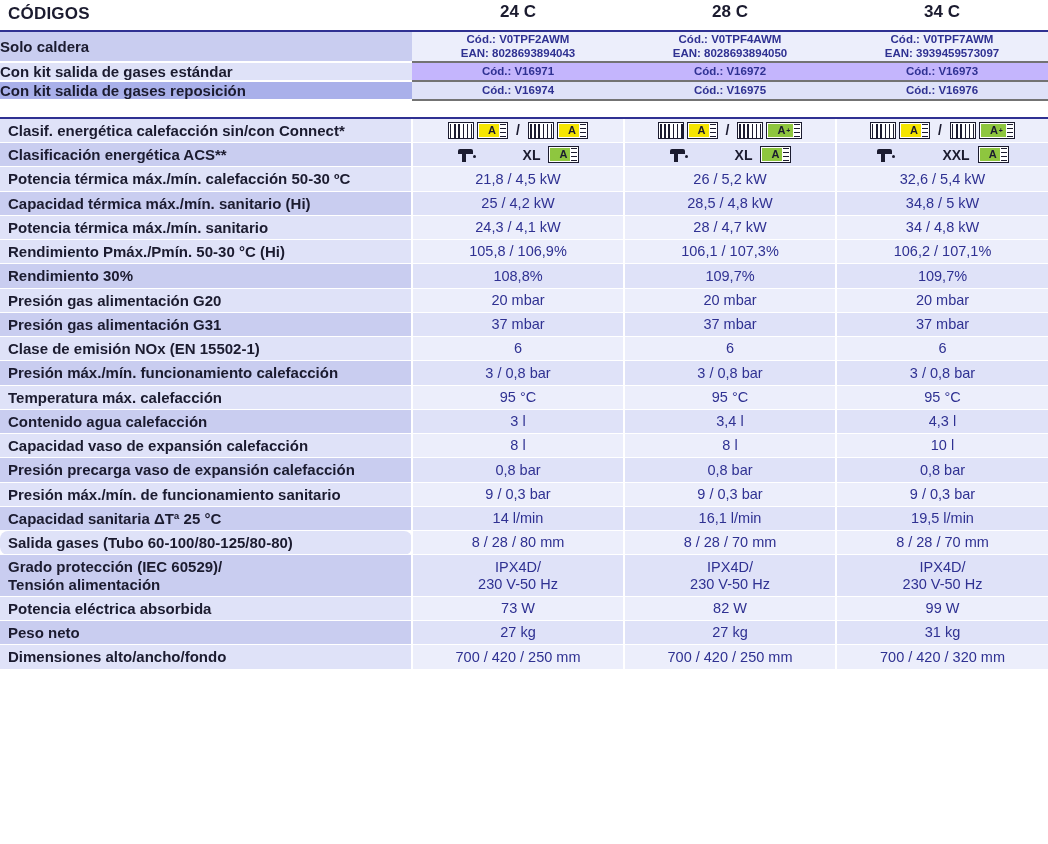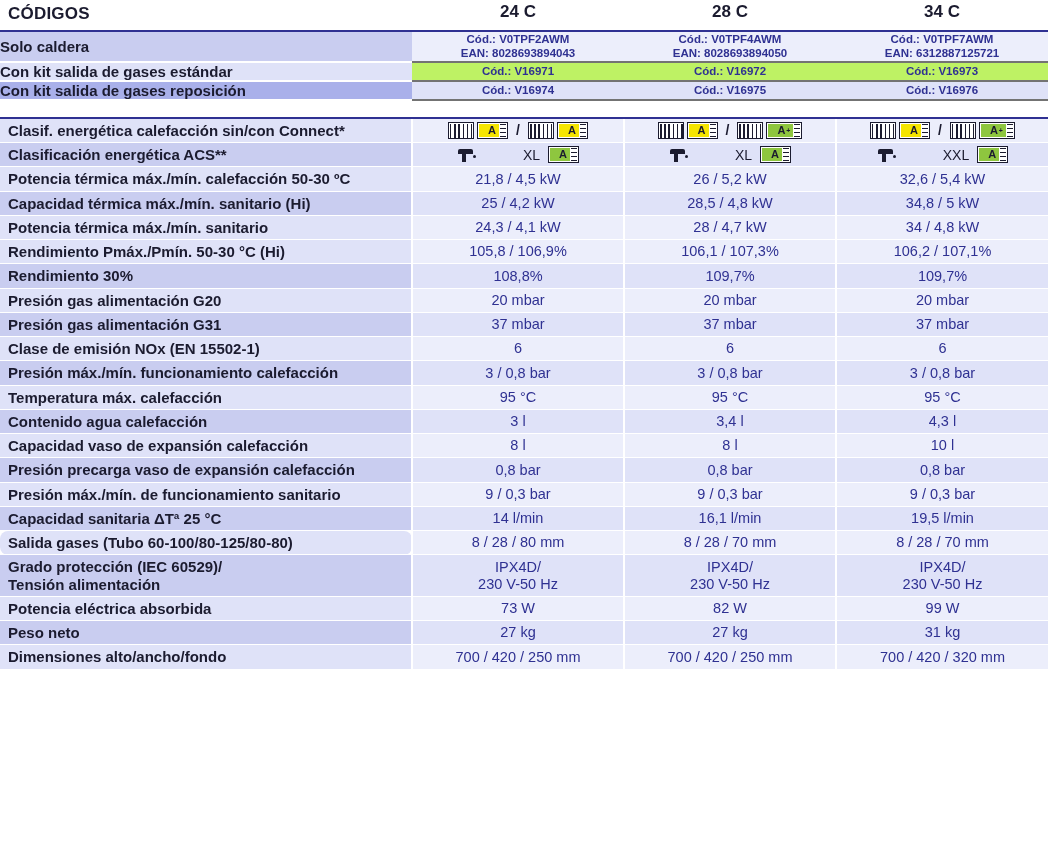--- a/index.html
+++ b/index.html
@@ -39,21 +39,21 @@
   .val{
     font-size:11.5px;font-weight:bold;color:#2f3192;
     text-align:center;vertical-align:middle;line-height:1.25;
     border-top:2px solid #ffffff;border-bottom:2px solid #737373;
     padding:5px 4px;
   }
   .bg-a{background:#c9cdf0;}
   .bg-b{background:#dfe2f8;}
   .bg-c{background:#a9b0ea;}
   .bg-val-a{background:#eceefb;}
-  .bg-val-b{background:#bef264;}
+  .bg-val-b{background:#c4b5fd;}
   .bg-val-c{background:#dfe2f8;}
 
   
   .specs .slbl{
     font-size:15px;font-weight:bold;color:#1b1b2f;
     padding:3px 8px;text-align:left;vertical-align:middle;
     border-bottom:1px solid #ffffff;
     line-height:1.15;
   }
   .specs .sval{
@@ -87,21 +87,21 @@
     width:22px;height:17px;display:inline-block;position:relative;
   }
   .tap:before{
     content:"";position:absolute;left:1px;top:3px;width:15px;height:5px;
     background:#1b1b2f;border-radius:2px 2px 0 0;
   }
   .tap:after{
     content:"";position:absolute;left:5px;top:8px;width:4px;height:8px;background:#1b1b2f;
   }
   .drop{position:absolute;left:16px;top:9px;width:3px;height:3px;border-radius:50%;background:#1b1b2f;}
-  .xl{font-size:14px;font-weight:normal;color:#1b1b2f;padding:0 2px;margin-left:36px;}
+  .xl{font-size:14px;font-weight:bold;color:#1b1b2f;padding:0 2px;margin-left:36px;}
 
   .elab{
     display:inline-flex;align-items:center;height:17px;
     border:1.5px solid #1b1b2f;background:#fff;box-sizing:border-box;
     padding:0 1px;
   }
   .arrow{
     position:relative;height:13px;display:inline-flex;align-items:center;
     padding:0 3px 0 9px;font-size:11px;font-weight:bold;color:#1b1b2f;
   }
@@ -145,21 +145,21 @@
         <td class="hdr-model">28 C</td>
         <td class="hdr-model">34 C</td>
       </tr>
       <tr class="rowline">
         <td class="lbl bg-a">Solo caldera</td>
         <td class="val bg-val-a" style="white-space:pre-line">Cód.: V0TPF2AWM
 EAN: 8028693894043</td>
         <td class="val bg-val-a" style="white-space:pre-line">Cód.: V0TPF4AWM
 EAN: 8028693894050</td>
         <td class="val bg-val-a" style="white-space:pre-line">Cód.: V0TPF7AWM
-EAN: 6312887125721</td>
+EAN: 3939459573097</td>
       </tr>
       <tr>
         <td class="lbl bg-b">Con kit salida de gases estándar</td>
         <td class="val bg-val-b">Cód.: V16971</td>
         <td class="val bg-val-b">Cód.: V16972</td>
         <td class="val bg-val-b">Cód.: V16973</td>
       </tr>
       <tr>
         <td class="lbl bg-c">Con kit salida de gases reposición</td>
         <td class="val bg-val-c">Cód.: V16974</td>

